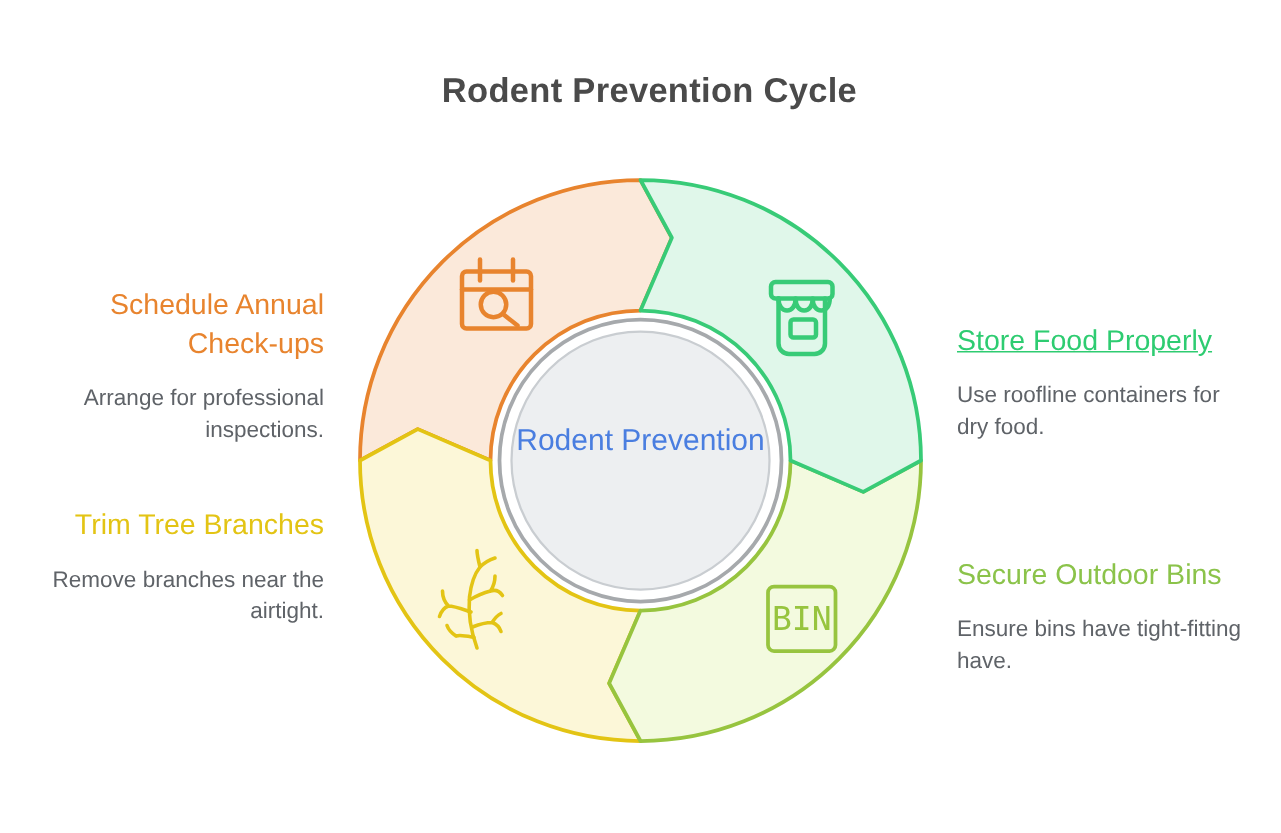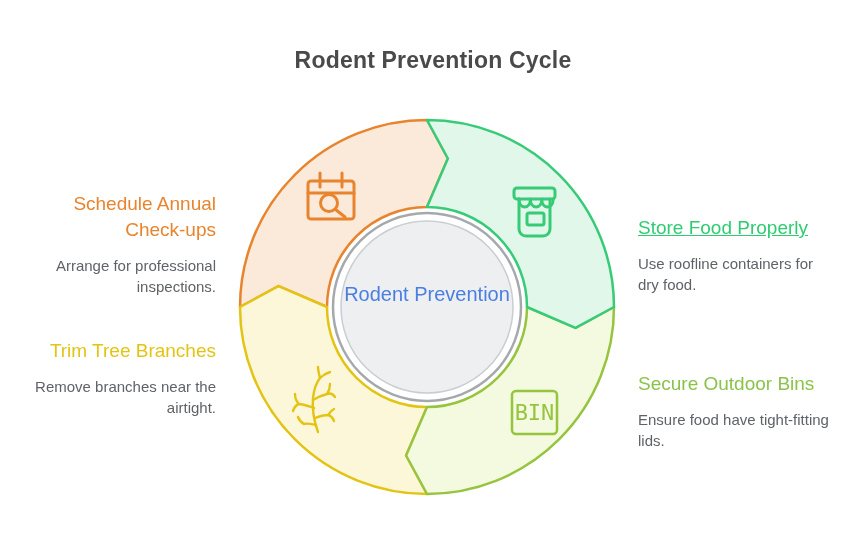--- a/index.html
+++ b/index.html
@@ -95,21 +95,21 @@
     <p>Arrange for professional inspections.</p>
   </div>
 
   <div class="step step-tr">
     <h2 class="h-green">Store Food Properly</h2>
     <p>Use roofline containers for dry food.</p>
   </div>
 
   <div class="step step-br">
     <h2 class="h-lime">Secure Outdoor Bins</h2>
-    <p>Ensure food have tight-fitting lids.</p>
+    <p>Ensure bins have tight-fitting have.</p>
   </div>
 
   <div class="step step-bl">
     <h2 class="h-yellow">Trim Tree Branches</h2>
     <p>Remove branches near the airtight.</p>
   </div>
 
 </div>
 
 </body></html>

